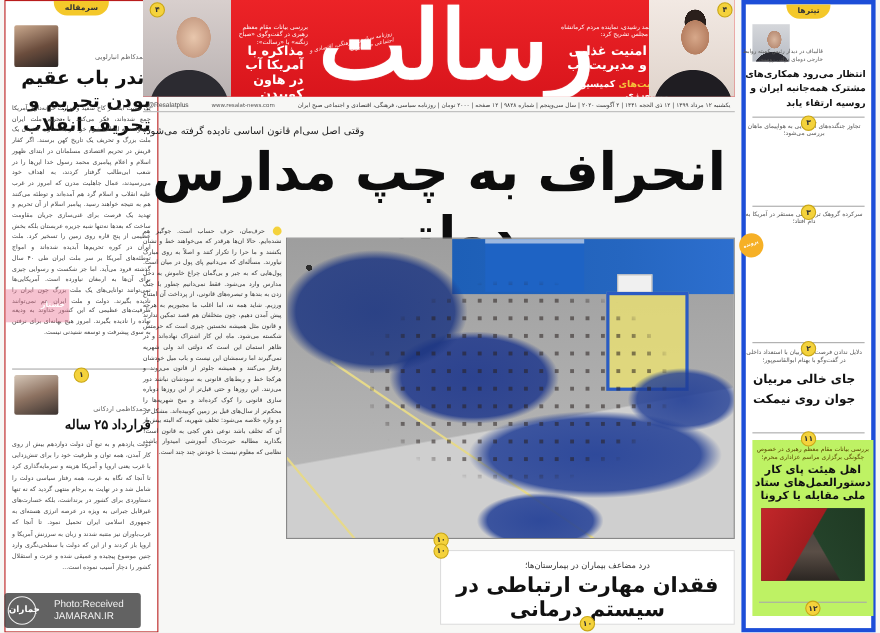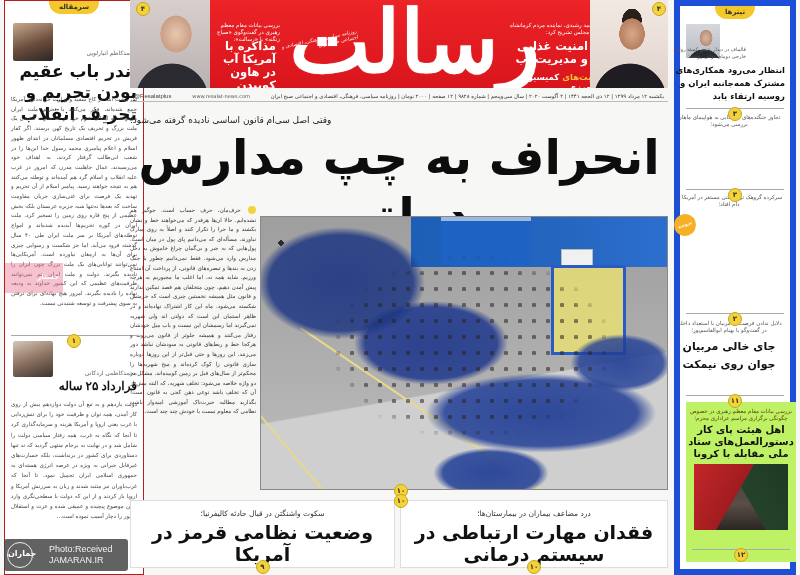--- a/index.html
+++ b/index.html
@@ -12,21 +12,21 @@
   }
   .page { position: absolute; inset: 0; background: #f7f7f5; }
 
   
   .left-col {
     position: absolute; left: 4px; top: 0; width: 140px; height: 575px;
     background: #fff; border: 1px solid #b91c1c; direction: rtl;
   }
   .right-col {
     position: absolute; right: 4px; top: 0; width: 122px; height: 575px;
-    background: #fff; border: 6px solid #1d4ed8; direction: rtl;
+    background: #fff; border: 4px solid #1d4ed8; direction: rtl;
   }
   .center {
     position: absolute; left: 130px; top: 0; width: 538px; height: 575px;
   }
 
   
   .ytab {
     position: absolute; top: 0; left: 50%; transform: translateX(-50%);
     background: #f4c82a; color: #333; font-size: 7px; font-weight: bold;
     padding: 2px 10px 3px; border-radius: 0 0 12px 12px;
@@ -335,25 +335,20 @@
       <div class="line2"></div>
       <div class="wall"></div>
       <div class="wall2"></div>
       <div class="bench"></div>
       <div class="goal"></div>
       <div class="crowd"></div>
       <div class="dots"></div>
     </div>
     <span class="badge photo-badge">۱۰</span>
 
-    <div class="bottom-story bs-left">
-      <div class="bs-kicker">سکوت واشنگتن در قبال حادثه کالیفرنیا؛</div>
-      <div class="bs-title">وضعیت نظامی قرمز در آمریکا</div>
-      <span class="badge bs-badge">۹</span>
-    </div>
     <div class="bottom-story bs-right">
       <span class="badge bs-corner">۱۰</span>
       <div class="bs-kicker">درد مضاعف بیماران در بیمارستان‌ها؛</div>
       <div class="bs-title">فقدان مهارت ارتباطی در سیستم درمانی</div>
       <span class="badge bs-badge">۱۰</span>
     </div>
   </div>
 
   <div class="right-col">
     <div class="ytab">تیترها</div>

